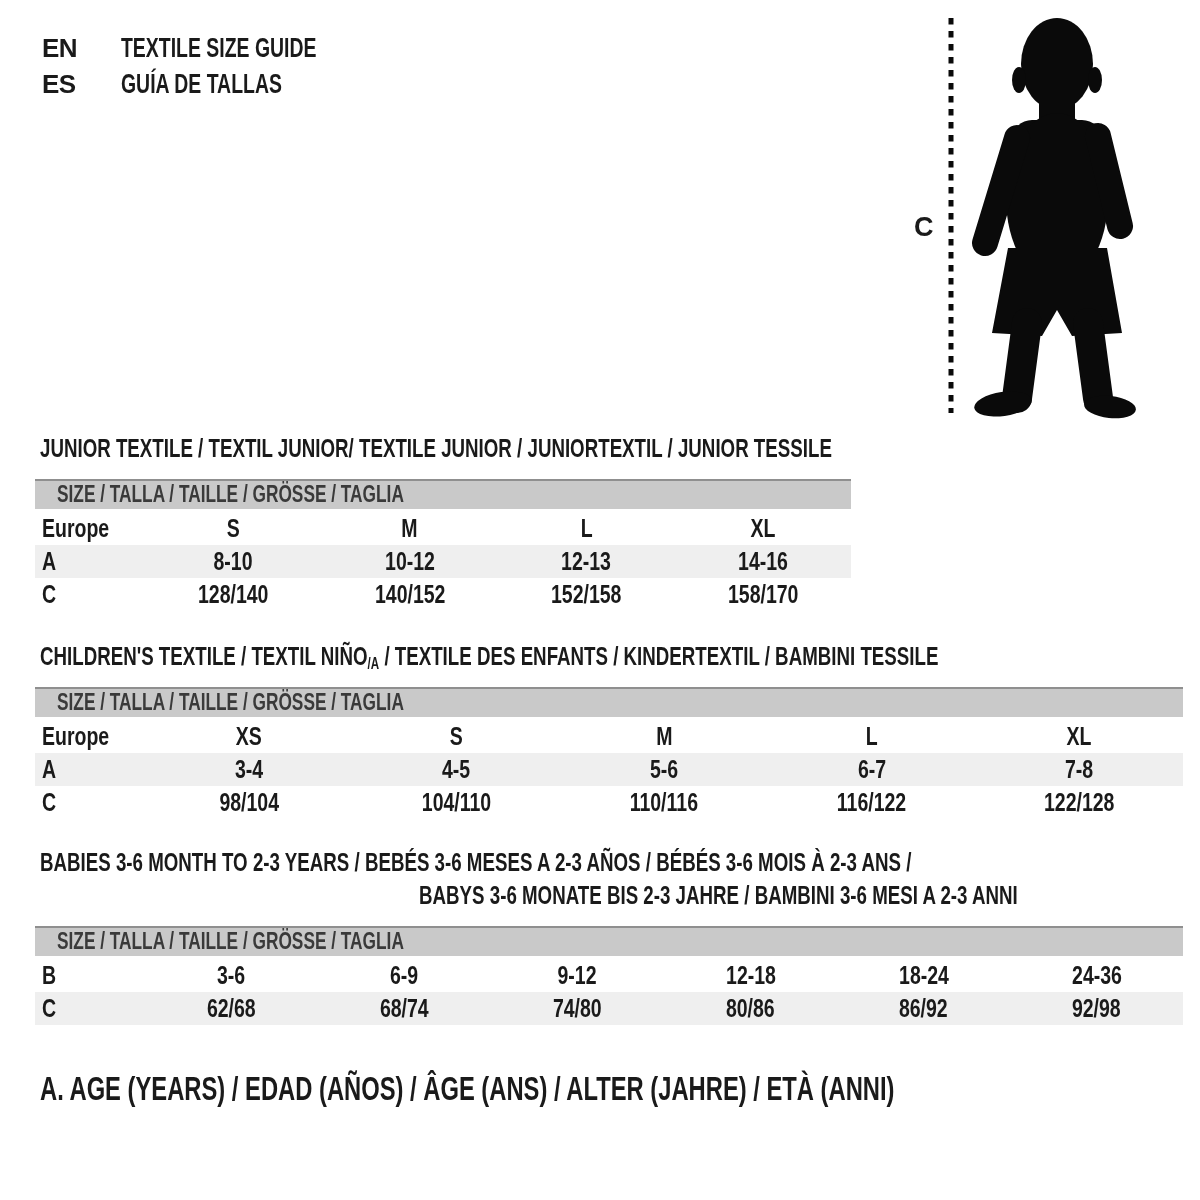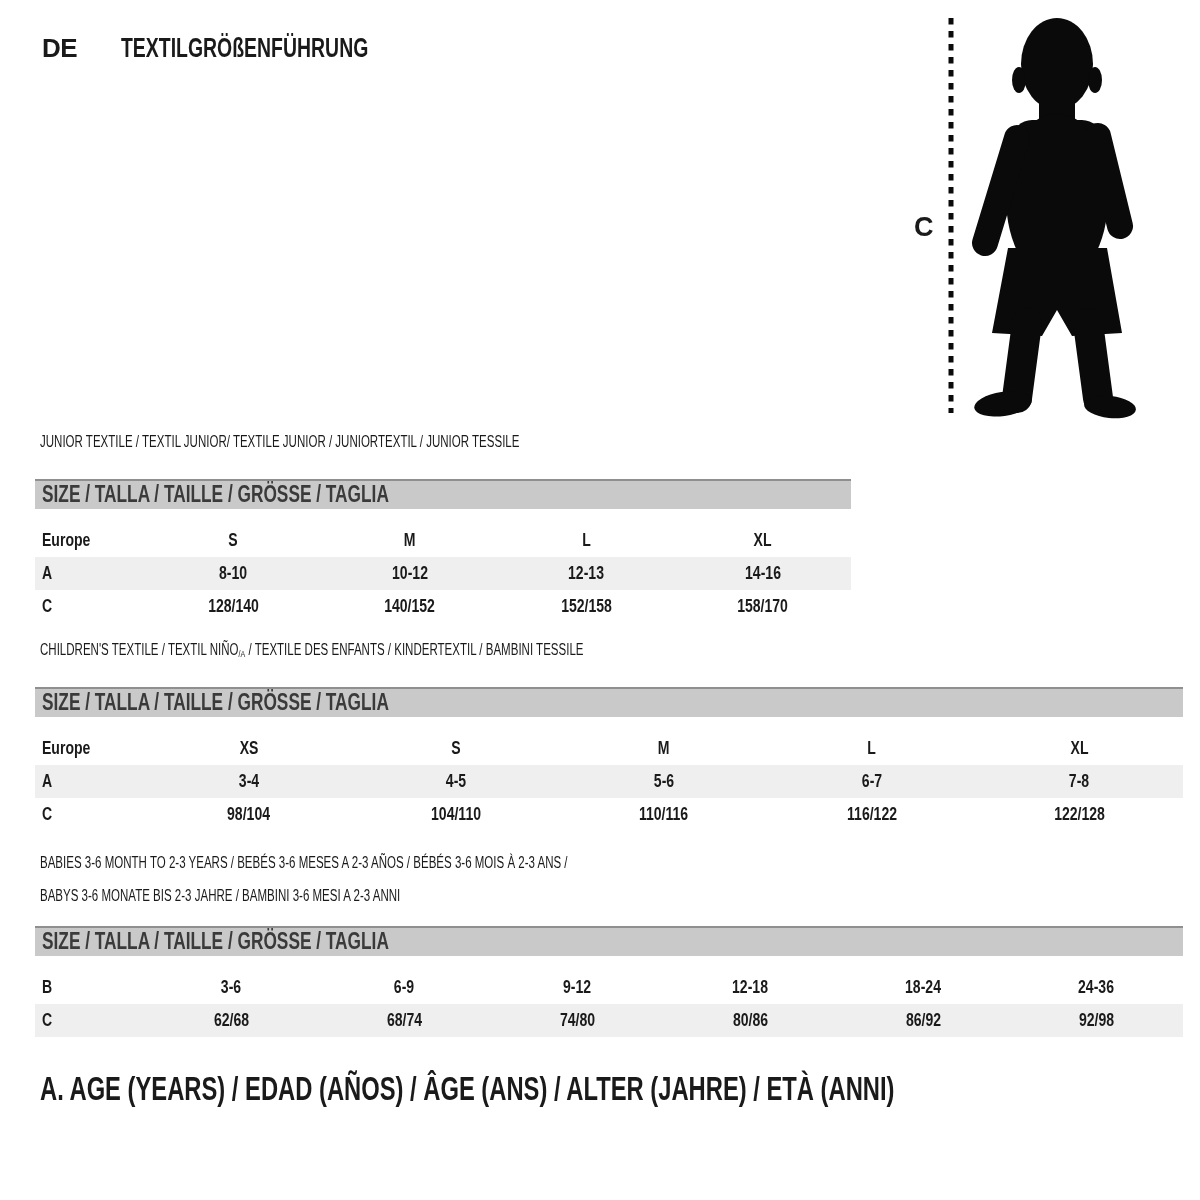--- a/index.html
+++ b/index.html
@@ -28,47 +28,51 @@
   .lang-code{display:inline-block;width:79px;letter-spacing:-0.5px;}
   .lang-label{font-size:27px;}
 
   
   .figure-svg{position:absolute;left:920px;top:8px;width:235px;height:412px;}
   .sil{fill:var(--silhouette);}
   .sil-stroke{stroke:var(--silhouette);fill:none;stroke-linecap:round;}
   .c-label{position:absolute;left:914px;top:212px;font-size:27px;font-weight:700;}
 
   
-  .sec-heading{position:absolute;font-size:16px;font-weight:400;white-space:nowrap;}
+  .sec-heading{position:absolute;font-size:26px;font-weight:700;white-space:nowrap;text-align:right;}
   .subs{font-size:0.62em;vertical-align:-0.22em;}
   .heading-line{height:33px;line-height:33px;}
 
   
   .size-table{position:absolute;}
   .bar{height:30px;line-height:26px;border-top:2px solid var(--table-header-border);
        background:var(--table-header-bg);color:var(--table-header-text);
-       font-size:24px;font-weight:700;padding-left:7px;margin-bottom:15px;}
+       font-size:24px;font-weight:700;padding-left:22px;margin-bottom:3px;}
   table{border-collapse:collapse;table-layout:fixed;width:100%;}
-  td{height:33px;text-align:center;font-size:18px;font-weight:700;vertical-align:middle;overflow:hidden;margin-top:34px;}
+  td{height:33px;text-align:center;font-size:25px;font-weight:700;vertical-align:middle;overflow:hidden;margin-top:34px;}
   td.lbl{text-align:left;padding-left:7px;}
   tr:nth-child(even) td{background:var(--row-alt-bg);}
 
   
   .legend{position:absolute;left:40px;top:1071px;}
   .legend-line{height:35px;line-height:35px;font-size:33px;font-weight:700;}
 </style>
 </head>
 <body>
 
 <div class="page">
 
   <div class="lang-block">
     <div class="lang-row">
-      <span class="lang-code">DE</span>
-      <span class="cond lang-label">TEXTILGRÖßENFÜHRUNG</span>
+      <span class="lang-code">EN</span>
+      <span class="cond lang-label">TEXTILE SIZE GUIDE</span>
+    </div>
+    <div class="lang-row">
+      <span class="lang-code">ES</span>
+      <span class="cond lang-label">GUÍA DE TALLAS</span>
     </div>
   </div>
 
   <svg class="figure-svg" viewBox="0 0 235 412" aria-hidden="true">
     <line x1="31" y1="10" x2="31" y2="405" stroke="#0a0a0a" stroke-width="5" stroke-dasharray="6.5 6.5"></line>
     <g>
       <ellipse class="sil" cx="137" cy="56" rx="36" ry="46"></ellipse>
       <ellipse class="sil" cx="99" cy="72" rx="7" ry="13"></ellipse>
       <ellipse class="sil" cx="175" cy="72" rx="7" ry="13"></ellipse>
       <rect class="sil" x="119" y="88" width="36" height="28"></rect>

